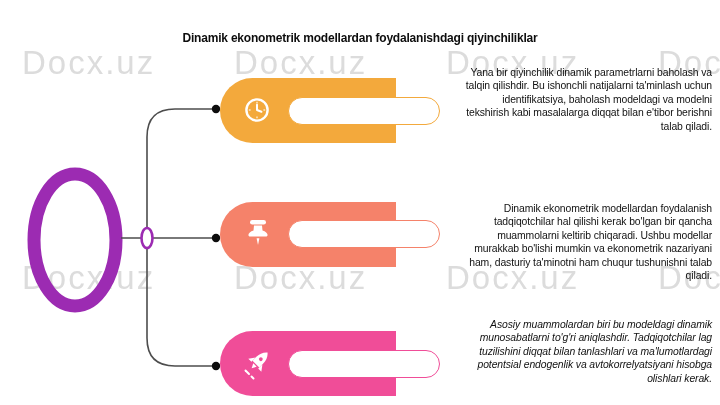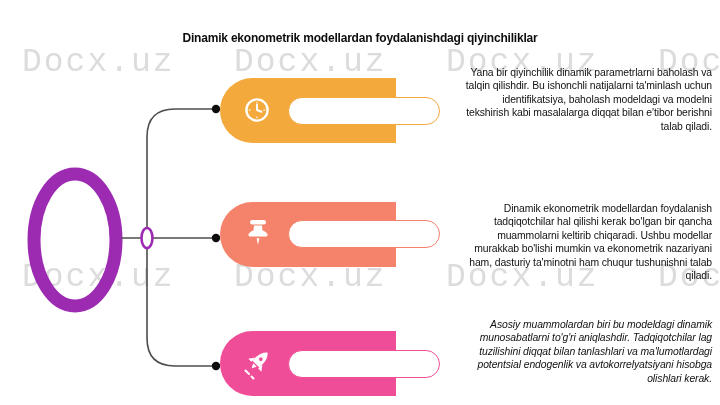--- a/index.html
+++ b/index.html
@@ -6,21 +6,21 @@
   body{
     width:720px;height:405px;position:relative;overflow:hidden;
     background:#ffffff;
     font-family:"Liberation Sans", sans-serif;
   }
   
   .wm-layer{position:absolute;inset:0;z-index:0;}
   .wm{
     position:absolute;
     font-size:33px;letter-spacing:2px;color:#dcdcdc;
-    font-family:Liberation Mono, monospace;white-space:nowrap;
+    font-family:Liberation Sans, sans-serif;white-space:nowrap;
     user-select:none;
   }
   
   .slide-title{
     position:absolute;top:31px;left:0;right:0;z-index:3;
     text-align:center;font-size:12px;font-weight:bold;color:#0d0d0d;
     letter-spacing:-0.2px;
   }
   
   .connector{position:absolute;left:0;top:0;z-index:1;}

